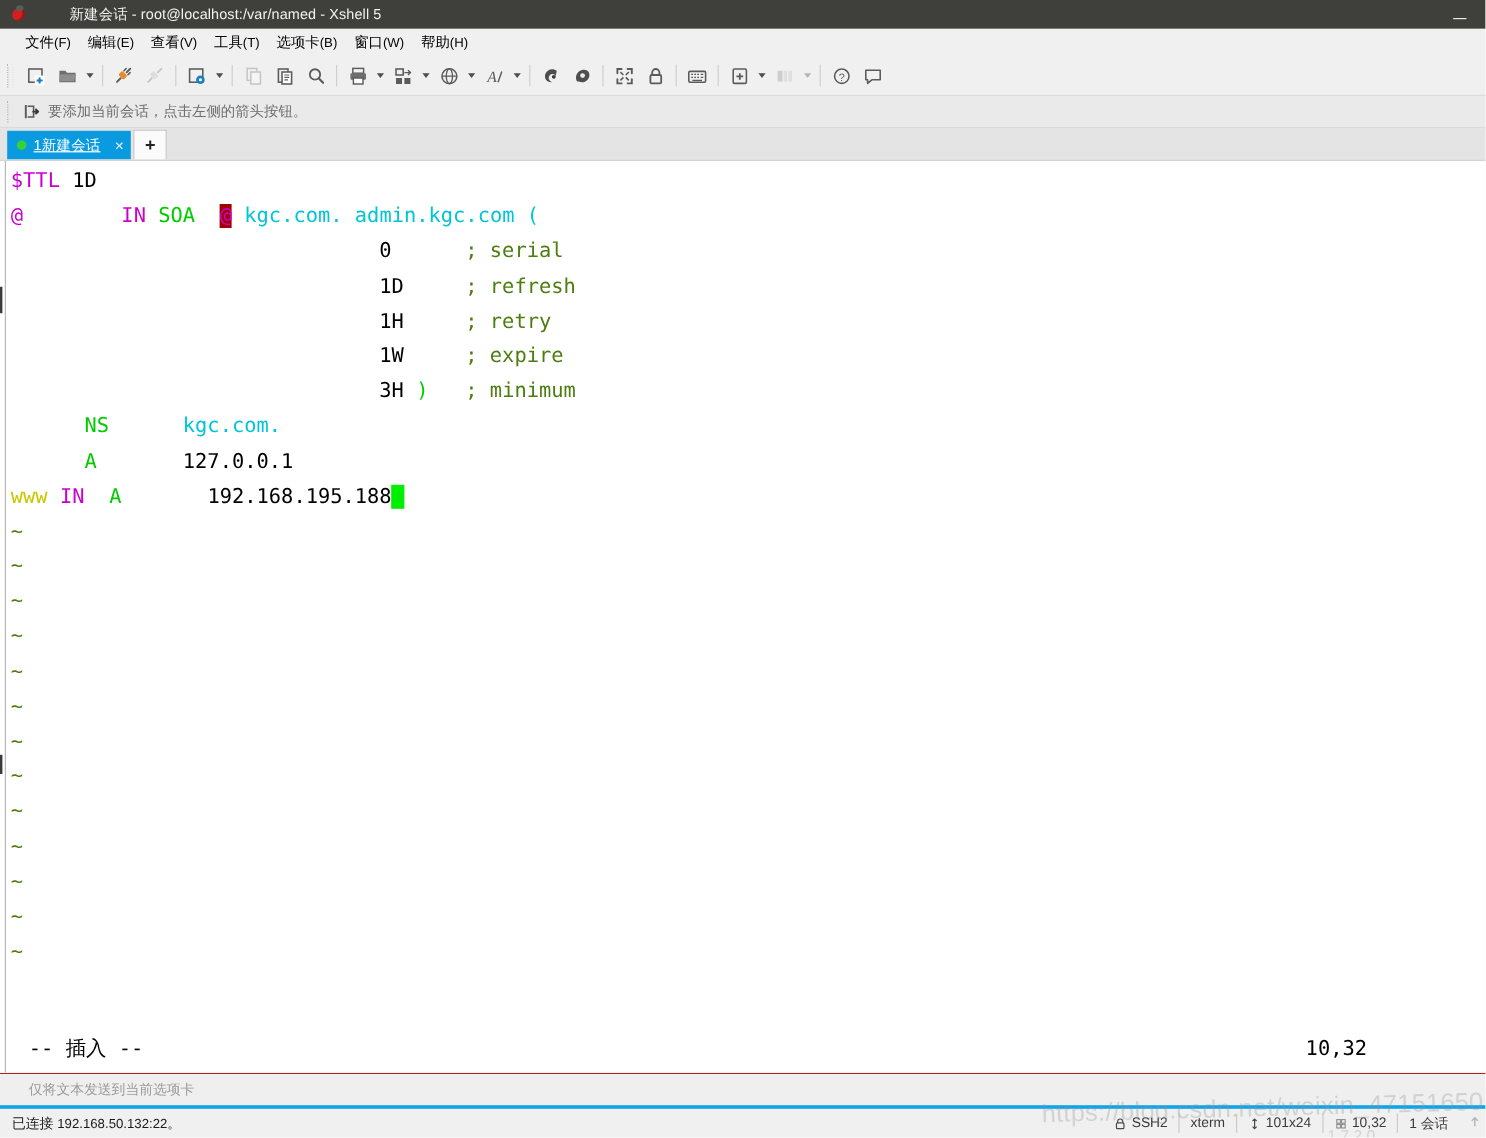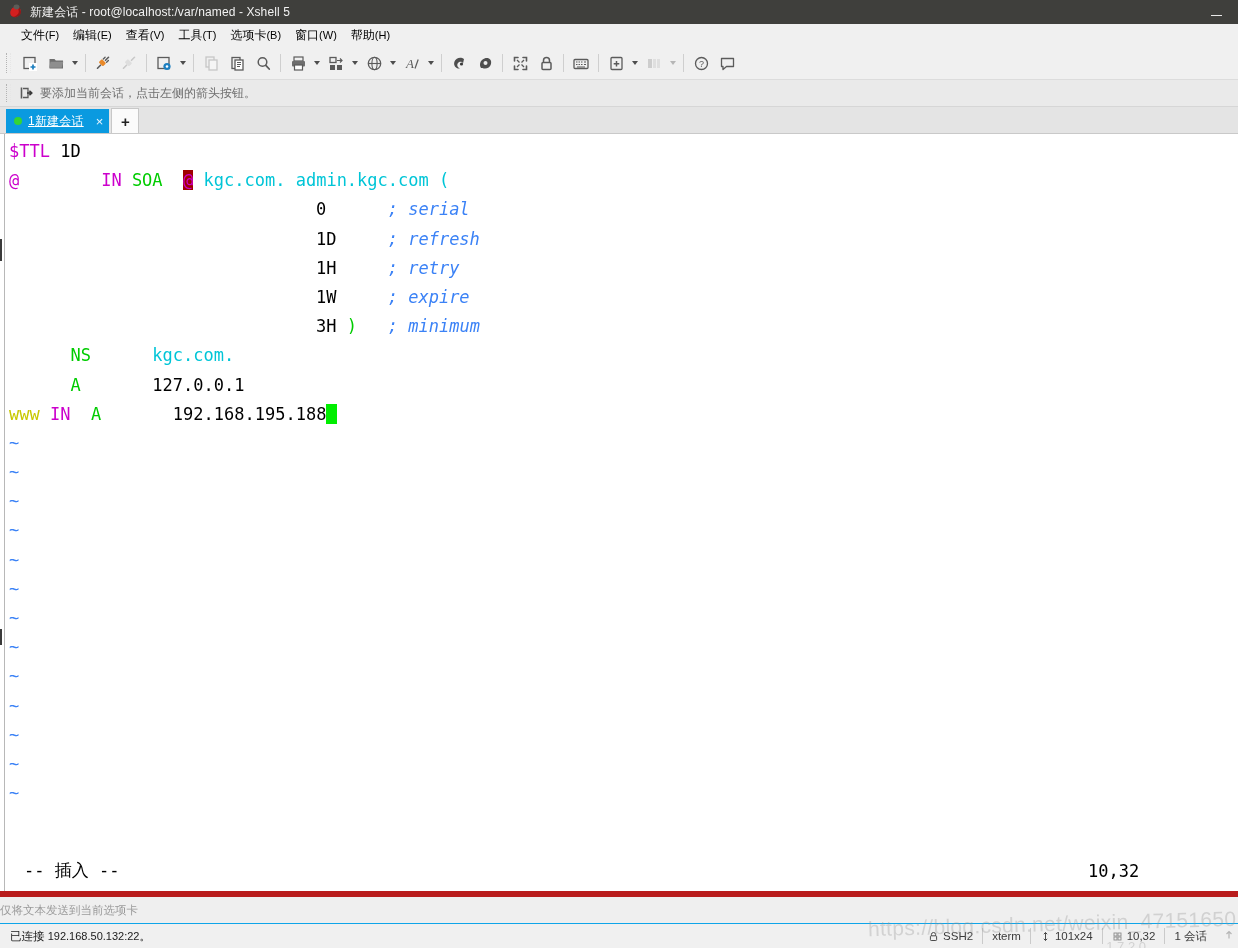--- a/index.html
+++ b/index.html
@@ -40,21 +40,21 @@
     box-shadow: inset -2px -1px 0 rgba(0,0,0,.28);
   }
   .title-icon .bean::after {
     content: ""; position: absolute;
     left: 5px; top: -2px;
     width: 6px; height: 5px;
     background: #5c5c58;
     border-radius: 50%;
     transform: rotate(25deg);
   }
-  .title-text { white-space: nowrap; letter-spacing: .1px; }
+  .title-text { white-space: nowrap; letter-spacing: .1px; margin-left: 28px; }
   .title-min {
     margin-left: auto;
     width: 44px; height: 24px;
     display: flex; align-items: center; justify-content: center;
   }
   .title-min i {
     display: block; width: 11px; height: 1px; background: #e8e8e8;
     margin-top: 7px;
   }
 
@@ -222,21 +222,21 @@
     padding-left: 4px;
     padding-top: 3px;
     white-space: pre;
     color: #000000;
   }
   .terminal .ln { height: 29.2px; }
   .c-magenta { color: #cc00cc; }
   .c-darkred { color: #000000; }
   .c-green   { color: #00cc00; }
   .c-cyan    { color: #00c5d7; }
-  .c-blue    { color: #3b82f6; font-style: italic; }
+  .c-blue    { color: #4d7c0f; }
   .c-olive   { color: #c8c800; }
   .c-black   { color: #000000; }
   .hl-at {
     background: #a00000;
     color: #cc00cc;
   }
   .cursor-blk {
     background: #00ee00;
     color: #00ee00;
   }
@@ -251,31 +251,31 @@
     color: #000;
     white-space: pre;
   }
   .sl-mode { padding-left: 20px; }
   .sl-pos { position: absolute; left: 1084px; }
 
   
   .sendbar {
     height: 26px; flex: 0 0 26px;
     background: #efefef;
-    border-top: 6px solid #b91c1c;
-    display: flex; align-items: center;
-    padding-left: 0;
+    border-top: 1px solid #b91c1c;
+    display: flex; align-items: center;
+    padding-left: 24px;
   }
   .sendbar-text { font-size: 11.5px; color: #9a9a9a; }
 
   
   .statusbar {
     height: 24px; flex: 0 0 24px;
     background: #f0f0f0;
-    border-top: 1px solid #0ea5e9;
+    border-top: 3px solid #0ea5e9;
     display: flex; align-items: center;
     position: relative;
   }
   .sb-left {
     font-size: 11.5px; color: #1a1a1a;
     padding-left: 10px;
     white-space: nowrap;
   }
   .sb-left .ip { font-size: 11px; }
   .sb-right {

